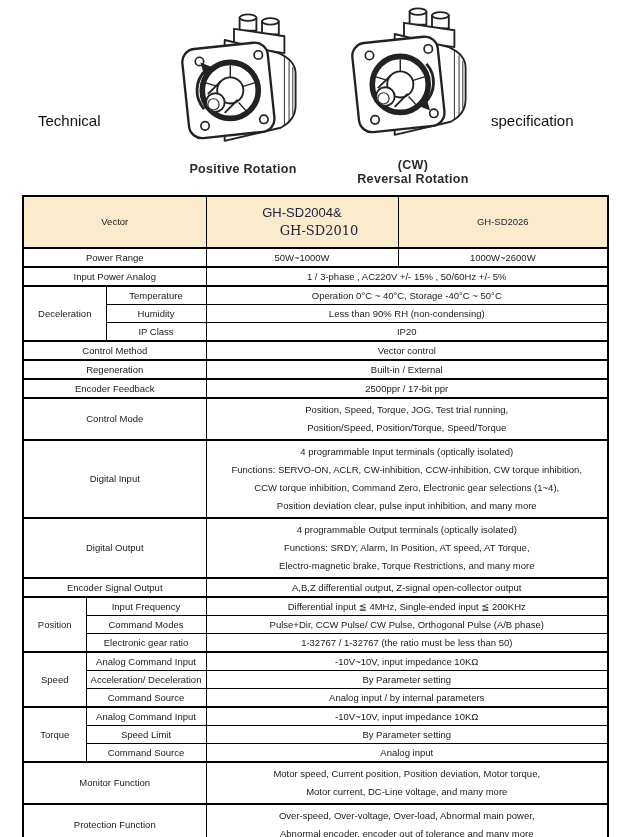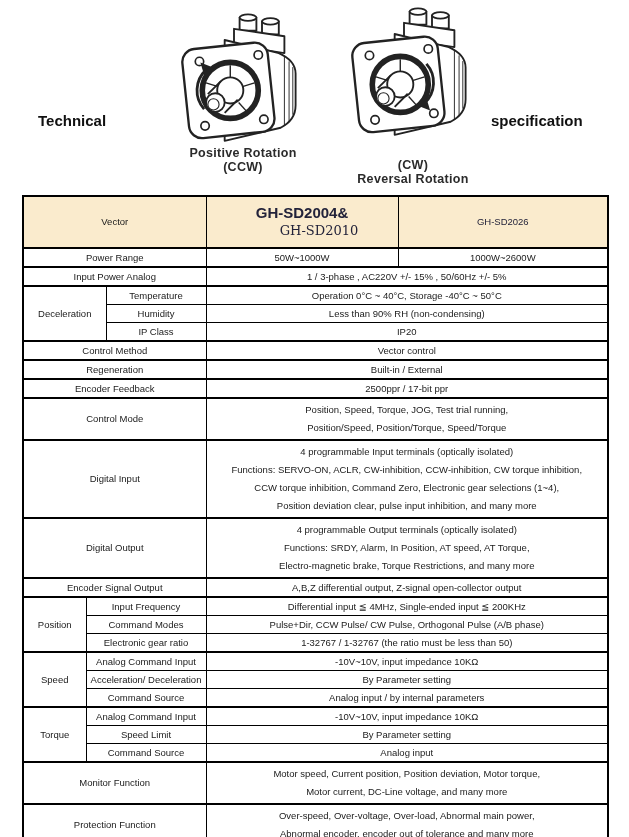--- a/index.html
+++ b/index.html
@@ -3,49 +3,49 @@
 <meta charset="utf-8">
 <style>
   html,body { margin:0; padding:0; }
   body {
     width:629px; height:837px; position:relative; background:#ffffff;
     font-family:"Liberation Sans", sans-serif; color:#1a1a1a;
     overflow:hidden;
   }
   
   .title {
-    position:absolute; font-size:15px; font-weight:bold; color:#111;
+    position:absolute; font-size:15px; font-weight:normal; color:#111;
   }
   .title-left  { left:38px;  top:112px; }
   .title-right { left:491px; top:112px; }
   .motor { position:absolute; }
   .motor-1 { left:178px; top:6px;  width:140px; height:152px; }
   .motor-2 { left:348px; top:0px;  width:140px; height:152px; }
   .cap {
     position:absolute; width:162px; text-align:center; font-weight:bold;
     font-size:12.5px; line-height:13.5px; letter-spacing:.3px; color:#2b2b2b;
   }
-  .cap-ccw { left:162px; top:147px; }
+  .cap-ccw { left:162px; top:163px; }
   .cap-cw  { left:332px; top:159px; }
   
   .spec-table {
     position:absolute; left:22px; top:195px; width:585px;
     border-collapse:collapse; table-layout:fixed;
     border:2px solid #000;
   }
   .spec-table td {
     border:1px solid #000; text-align:center; vertical-align:middle;
     font-size:9.5px; line-height:12px; height:17px; padding:0 2px;
     white-space:nowrap; overflow:visible;
   }
   .spec-table tr.sec td { border-top-width:2px; }
   .spec-table td.multi { padding:2px 2px; }
   .spec-table .line { line-height:18px; white-space:nowrap; }
   .hdr td { height:50px; background:var(--header-bg,#FAEBCD); }
-  .model-l1 { font-weight:bold; font-size:15px; color:var(--model-text,#23233a); }
+  .model-l1 { font-weight:normal; font-size:13px; color:var(--model-text,#23233a); }
   .model-l2 { font-family:"DejaVu Serif", serif; font-size:13px; margin-top:6px; color:var(--model-text,#23233a);margin-left:34px; }
   .model-single { font-family:Liberation Sans, sans-serif; font-size:14px; color:var(--model-text,#23233a); }
   .model-label { font-size:11px; }
   
   .mshape { stroke:#222; fill:#fff; stroke-linejoin:round; }
 </style>
 </head>
 <body>
 
 <svg width="0" height="0" style="position:absolute">
@@ -100,21 +100,20 @@
   </svg>
 
   <svg class="motor motor-2" viewBox="0 0 150 158">
     <use href="#motorBase"></use>
     <path d="M84,66 A30,30 0 0 1 82,108" fill="none" stroke="#222" stroke-width="3"></path>
     <polygon points="88,116 73,110 83,99" fill="#222" stroke="none"></polygon>
   </svg>
 
   <div class="cap cap-ccw">
     <div>Positive Rotation</div>
-    <div>(CCW)</div>
   </div>
   <div class="cap cap-cw">
     <div>(CW)</div>
     <div>Reversal Rotation</div>
   </div>
 </div>
 
 <table class="spec-table">
   <colgroup>
     <col style="width:63px">

